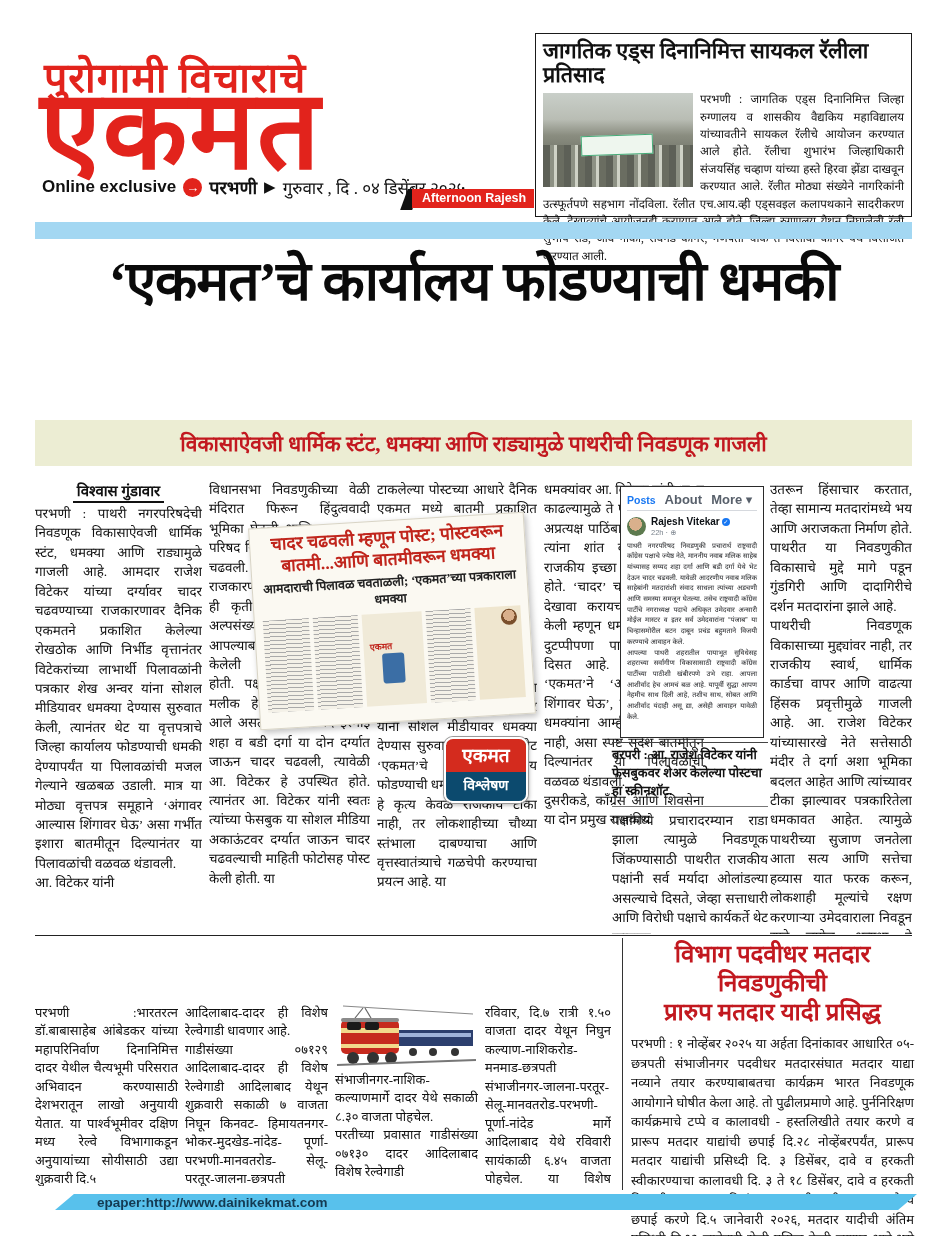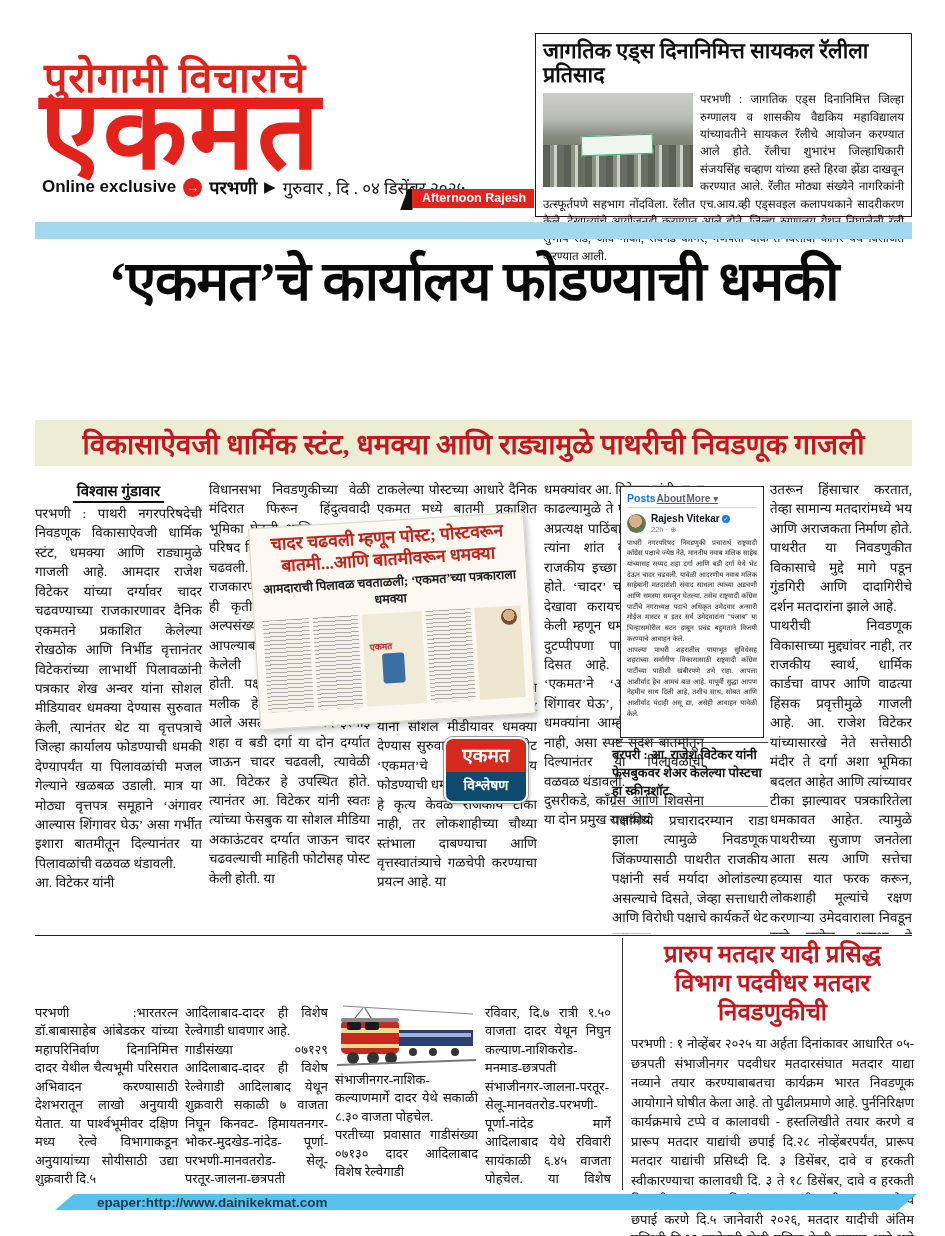--- a/index.html
+++ b/index.html
@@ -31,21 +31,21 @@
   .aids-photo .crowd{position:absolute;left:0;top:52px;width:100%;height:42px;
       background:repeating-linear-gradient(90deg,#5d6057 0 7px,#8d9184 7px 11px,#cfd2c6 11px 14px,#6a6d61 14px 21px);}
   .aids-body{font-size:11.6px;line-height:1.5;text-align:justify;}
 
   .bluebar{left:35px;top:222px;width:877px;height:17px;background:#a3d7f2;}
 
   
   .lead-h{left:35px;top:240px;width:877px;text-align:center;font-size:55px;font-weight:900;
           line-height:1.52;color:#0a0a0a;letter-spacing:-1px;}
   .subhead{left:35px;top:420px;width:877px;height:46px;background:#ecedd3;display:flex;align-items:center;justify-content:center;}
-  .subhead span{font-size:28px;font-weight:800;color:#c2181f;}
+  .subhead span{font-size:21px;font-weight:800;color:#c2181f;}
 
   
   .colt{font-size:13.4px;line-height:1.45;text-align:justify;white-space:pre-line;overflow:hidden;}
   .c1{left:35px;top:480px;width:167px;height:454px;}
   .c2{left:209px;top:480px;width:161px;height:454px;}
   .c3a{left:377px;top:480px;width:160px;height:50px;}
   .c3b{left:377px;top:678px;width:160px;height:256px;}
   .c4{left:544px;top:480px;width:160px;height:454px;}
   .c5{left:770px;top:480px;width:142px;height:454px;}
   .byline{text-align:center;font-weight:800;font-size:15px;margin-bottom:4px;}
@@ -66,23 +66,23 @@
 
   
   .vbadge{left:444px;top:737px;width:80px;height:62px;border-radius:9px;overflow:hidden;
           border:2px solid #fff;box-shadow:0 0 0 1px #999,1px 2px 4px rgba(0,0,0,.3);}
   .vbadge .vt{background:#d42b1e;color:#fff;font-weight:900;font-size:19px;text-align:center;height:33px;line-height:33px;}
   .vbadge .vb{background:#0c4a6e;color:#fff;font-weight:700;font-size:14px;text-align:center;height:29px;line-height:27px;}
 
   
   .fb{left:620px;top:486px;width:144px;height:252px;background:#fff;border:1.6px solid #2a2a2a;
       padding:5px 6px;box-sizing:border-box;}
-  .fb-tabs{display:flex;gap:1px;align-items:center;border-bottom:1px solid #d6d9de;padding-bottom:3px;}
+  .fb-tabs{display:flex;gap:9px;align-items:center;border-bottom:1px solid #d6d9de;padding-bottom:3px;}
   .fb-tabs .t1{color:#1877f2;font-weight:700;font-size:10.5px;}
-  .fb-tabs .t2,.fb-tabs .t3{color:#58606b;font-weight:600;font-size:10px;text-decoration:underline;}
+  .fb-tabs .t2,.fb-tabs .t3{color:#58606b;font-weight:600;font-size:13px;}
   .fb-prof{display:flex;gap:5px;margin-top:5px;align-items:center;}
   .fb-av{width:19px;height:19px;border-radius:50%;background:radial-gradient(circle at 45% 38%,#d9b08c 0 40%,#5d7a4f 41% 100%);flex:none;}
   .fb-name{font-size:10px;font-weight:700;color:#0b0f14;line-height:1.15;}
   .fb-time{font-size:7.5px;color:#7a828c;font-weight:400;}
   .chk{display:inline-flex;width:8px;height:8px;border-radius:50%;background:#1877f2;color:#fff;
        font-size:6px;align-items:center;justify-content:center;vertical-align:middle;margin-left:2px;}
   .fb-txt{font-size:6.9px;line-height:1.55;color:#1c1e21;text-align:justify;margin-top:4px;white-space:pre-line;}
 
   .fb-cap{left:612px;top:742px;width:156px;font-size:12.8px;font-weight:700;line-height:1.4;
           border-top:1px solid #444;padding-top:4px;}
@@ -227,22 +227,22 @@
       <circle cx="120" cy="48" r="4" fill="#333"></circle>
       <line x1="2" y1="61" x2="141" y2="56" stroke="#777" stroke-width="2"></line>
     </svg>
     <div class="rcol">संभाजीनगर-नाशिक-कल्याणमार्गे दादर येथे सकाळी ८.३० वाजता पोहचेल.
 परतीच्या प्रवासात गाडीसंख्या ०७१३० दादर आदिलाबाद विशेष रेल्वेगाडी</div>
   </div>
   <div class="abs rcol rc4">रविवार, दि.७ रात्री १.५० वाजता दादर येथून निघुन कल्याण-नाशिकरोड-मनमाड-छत्रपती संभाजीनगर-जालना-परतूर-सेलू-मानवतरोड-परभणी-पूर्णा-नांदेड मार्गे आदिलाबाद येथे रविवारी सायंकाळी ६.४५ वाजता पोहचेल. या विशेष रेल्वेगाडीत २ शयनयान तर १२ सामान्य वगार्चे डब्वे असतील.</div>
 
   <div class="abs vot">
     <div class="vot-h">
+      <div>विभाग पदवीधर मतदार निवडणुकीची</div>
       <div>प्रारुप मतदार यादी प्रसिद्ध</div>
-      <div>विभाग पदवीधर मतदार निवडणुकीची</div>
     </div>
     <div class="vot-b">परभणी : १ नोव्हेंबर २०२५ या अर्हता दिनांकावर आधारित ०५-छत्रपती संभाजीनगर पदवीधर मतदारसंघात मतदार याद्या नव्याने तयार करण्याबाबतचा कार्यक्रम भारत निवडणूक आयोगाने घोषीत केला आहे. तो पुढीलप्रमाणे आहे. पुर्ननिरिक्षण कार्यक्रमाचे टप्पे व कालावधी - हस्तलिखीते तयार करणे व प्रारूप मतदार याद्यांची छपाई दि.२८ नोव्हेंबरपर्यंत, प्रारूप मतदार याद्यांची प्रसिध्दी दि. ३ डिसेंबर, दावे व हरकती स्वीकारण्याचा कालावधी दि. ३ ते १८ डिसेंबर, दावे व हरकती निकाली काढण्याचा दिनांक व पुरवणी यादी तयार करणे व छपाई करणे दि.५ जानेवारी २०२६, मतदार यादीची अंतिम प्रसिध्दी दि.१२ जानेवारी रोजी प्रसिद्ध केली जाणार आहे,असे आवाहन पदनिर्देशित अधिकारी तथा तहसिलदार परभणी यांनी  कळविले आहे.</div>
   </div>
 
   <div class="abs footer">
     <span class="latin">epaper:http://www.dainikekmat.com</span>
   </div>
 
 </div>
 

